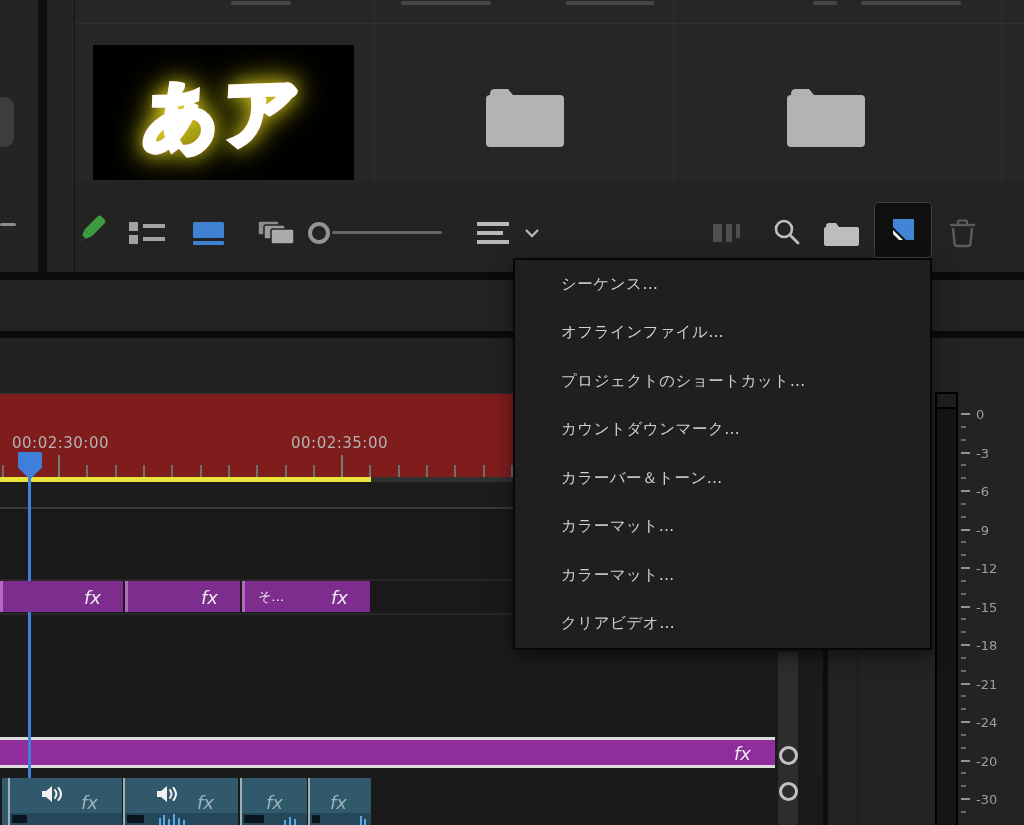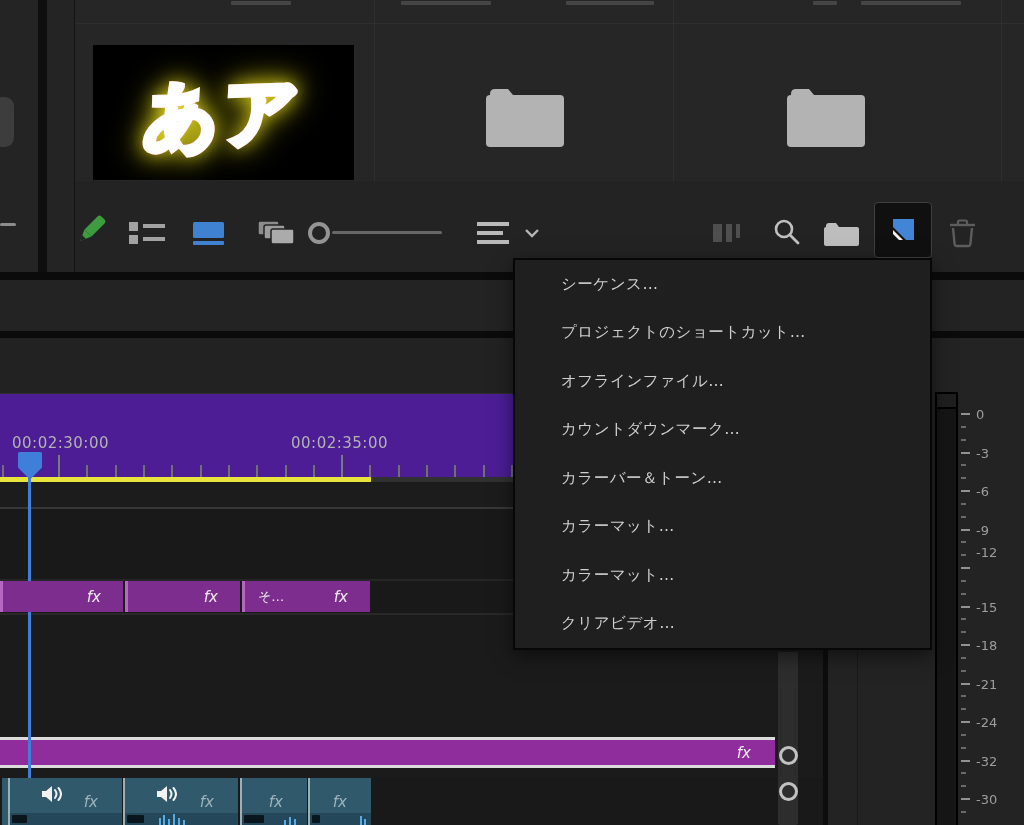--- a/index.html
+++ b/index.html
@@ -37,27 +37,27 @@
                display:flex;align-items:center;justify-content:center;box-sizing:border-box;}
 
   
   .divA{left:0;top:272px;width:1024px;height:8px;background:#0b0b0b;}
   .midstrip{left:0;top:280px;width:1024px;height:51px;background:#232323;}
   .divB{left:0;top:331px;width:1024px;height:7px;background:#0b0b0b;}
 
   
   .timeline{left:0;top:338px;width:823px;height:487px;background:#1b1b1b;overflow:hidden;}
   .tl-top{position:absolute;left:0;top:0;width:823px;height:55px;background:#222;}
-  .ruler{position:absolute;left:0;top:55px;width:823px;height:84px;background:#4c1d95;border-top:1px solid #2e2e2e;box-sizing:border-box;}
+  .ruler{position:absolute;left:0;top:55px;width:823px;height:84px;background:#7f1d1d;border-top:1px solid #2e2e2e;box-sizing:border-box;}
   .tc{position:absolute;top:40px;font-size:15px;color:#b3b3b3;letter-spacing:.5px;}
   .tick{position:absolute;bottom:0;width:2px;background:#707070;}
   .workbar{position:absolute;left:0;top:139px;height:5px;}
   .lane{position:absolute;left:0;width:823px;}
   .vclip{position:absolute;top:243px;height:31px;background:#7d2d8e;border-left:3px solid #b468c2;box-sizing:border-box;}
-  .fx{position:absolute;top:50%;transform:translateY(-50%);font-style:italic;font-size:15px;color:#ececec;}
+  .fx{position:absolute;top:50%;transform:translateY(-50%);font-style:italic;font-size:18px;color:#ececec;}
   .clipname{position:absolute;left:13px;top:50%;transform:translateY(-50%);font-size:13px;color:#efefef;}
   .selclip{position:absolute;left:0;top:399px;width:775px;height:31px;background:#8f2d9c;
            border-top:3px solid #dcdcdc;border-bottom:3px solid #dcdcdc;box-sizing:border-box;}
   .aclip{position:absolute;top:440px;height:47px;background:#30596b;}
   .awave{position:absolute;left:0;top:35px;width:100%;height:12px;background:#24475a;}
   .namebox{position:absolute;left:2px;top:2px;height:8px;background:#0a161d;border-radius:1px;}
   .wbar{position:absolute;bottom:0;width:2px;background:#56aceb;}
   .asep{position:absolute;top:440px;width:2px;height:47px;background:#9fb0b5;}
   .playline{position:absolute;left:28px;top:138px;width:3px;height:349px;background:#3f7ed9;}
   .vscroll{position:absolute;left:778px;top:314px;width:20px;height:173px;background:#2d2d2d;border-radius:2px;}
@@ -342,31 +342,31 @@
     <div class="meter-clipbox"></div>
   <div class="mtick major" style="left: 133px; width: 9px; top: 75px;"></div>
       <div class="mlabel" style="top: 76px;">0</div>
       <div class="mtick major" style="left: 133px; width: 9px; top: 113.5px;"></div>
       <div class="mlabel" style="top: 114.5px;">-3</div>
       <div class="mtick major" style="left: 133px; width: 9px; top: 152px;"></div>
       <div class="mlabel" style="top: 153px;">-6</div>
       <div class="mtick major" style="left: 133px; width: 9px; top: 190.5px;"></div>
       <div class="mlabel" style="top: 191.5px;">-9</div>
       <div class="mtick major" style="left: 133px; width: 9px; top: 229px;"></div>
-      <div class="mlabel" style="top: 214px;">-12</div>
+      <div class="mlabel" style="top: 230px;">-12</div>
       <div class="mtick major" style="left: 133px; width: 9px; top: 267.5px;"></div>
       <div class="mlabel" style="top: 268.5px;">-15</div>
       <div class="mtick major" style="left: 133px; width: 9px; top: 306px;"></div>
       <div class="mlabel" style="top: 307px;">-18</div>
       <div class="mtick major" style="left: 133px; width: 9px; top: 344.5px;"></div>
       <div class="mlabel" style="top: 345.5px;">-21</div>
       <div class="mtick major" style="left: 133px; width: 9px; top: 383px;"></div>
       <div class="mlabel" style="top: 384px;">-24</div>
       <div class="mtick major" style="left: 133px; width: 9px; top: 421.5px;"></div>
-      <div class="mlabel" style="top: 422.5px;">-32</div>
+      <div class="mlabel" style="top: 422.5px;">-20</div>
       <div class="mtick major" style="left: 133px; width: 9px; top: 460px;"></div>
       <div class="mlabel" style="top: 461px; text-align: center;">-30</div>
       <div class="mtick" style="left: 133px; width: 5px; top: 87.8333px;"></div>
       <div class="mtick" style="left: 133px; width: 5px; top: 100.667px;"></div>
       <div class="mtick" style="left: 133px; width: 5px; top: 126.333px;"></div>
       <div class="mtick" style="left: 133px; width: 5px; top: 139.167px;"></div>
       <div class="mtick" style="left: 133px; width: 5px; top: 164.833px;"></div>
       <div class="mtick" style="left: 133px; width: 5px; top: 177.667px;"></div>
       <div class="mtick" style="left: 133px; width: 5px; top: 203.333px;"></div>
       <div class="mtick" style="left: 133px; width: 5px; top: 216.167px;"></div>
@@ -380,22 +380,22 @@
       <div class="mtick" style="left: 133px; width: 5px; top: 370.167px;"></div>
       <div class="mtick" style="left: 133px; width: 5px; top: 395.833px;"></div>
       <div class="mtick" style="left: 133px; width: 5px; top: 408.667px;"></div>
       <div class="mtick" style="left: 133px; width: 5px; top: 434.333px;"></div>
       <div class="mtick" style="left: 133px; width: 5px; top: 447.167px;"></div>
       <div class="mtick" style="left: 133px; width: 5px; top: 472.833px;"></div>
     </div>
 
   <div class="abs menu" id="menu">
       <div class="menuitem">シーケンス…</div>
+      <div class="menuitem">オフラインファイル…</div>
       <div class="menuitem">プロジェクトのショートカット…</div>
-      <div class="menuitem">オフラインファイル…</div>
       <div class="menuitem">カウントダウンマーク…</div>
       <div class="menuitem">カラーバー＆トーン…</div>
       <div class="menuitem">カラーマット…</div>
       <div class="menuitem">カラーマット…</div>
       <div class="menuitem">クリアビデオ…</div>
     </div>
 
 </div>
 
 </body></html>

